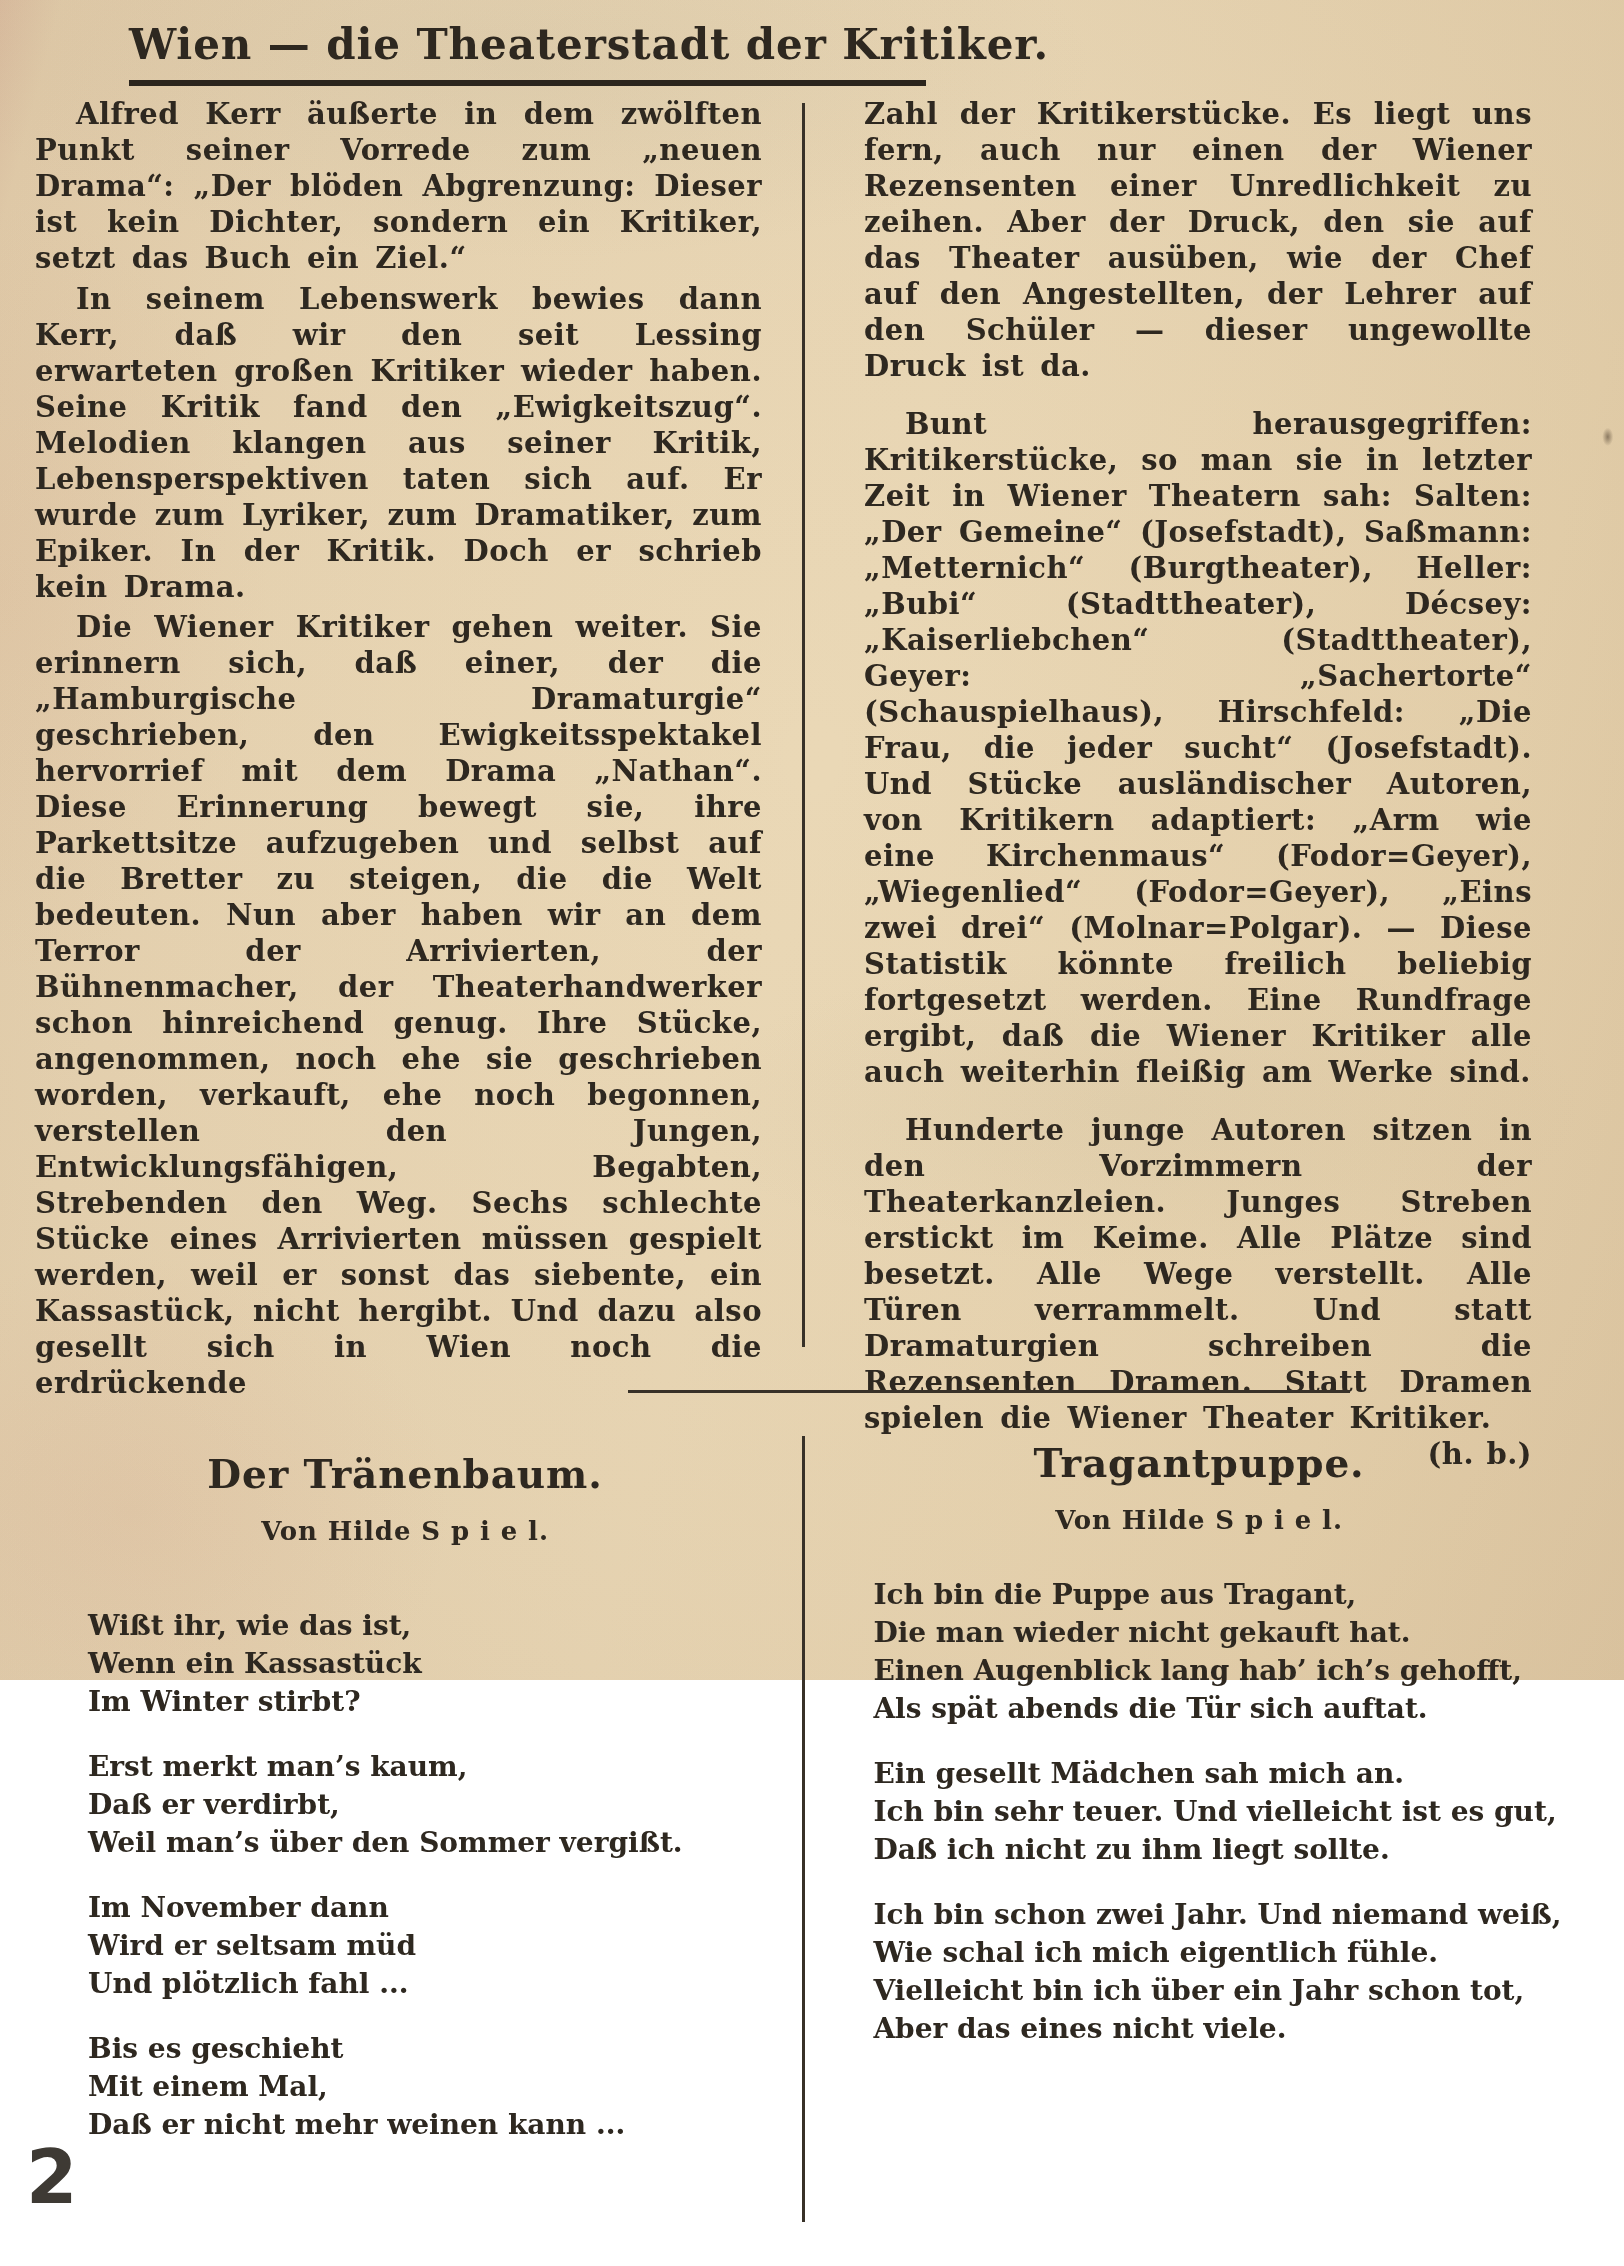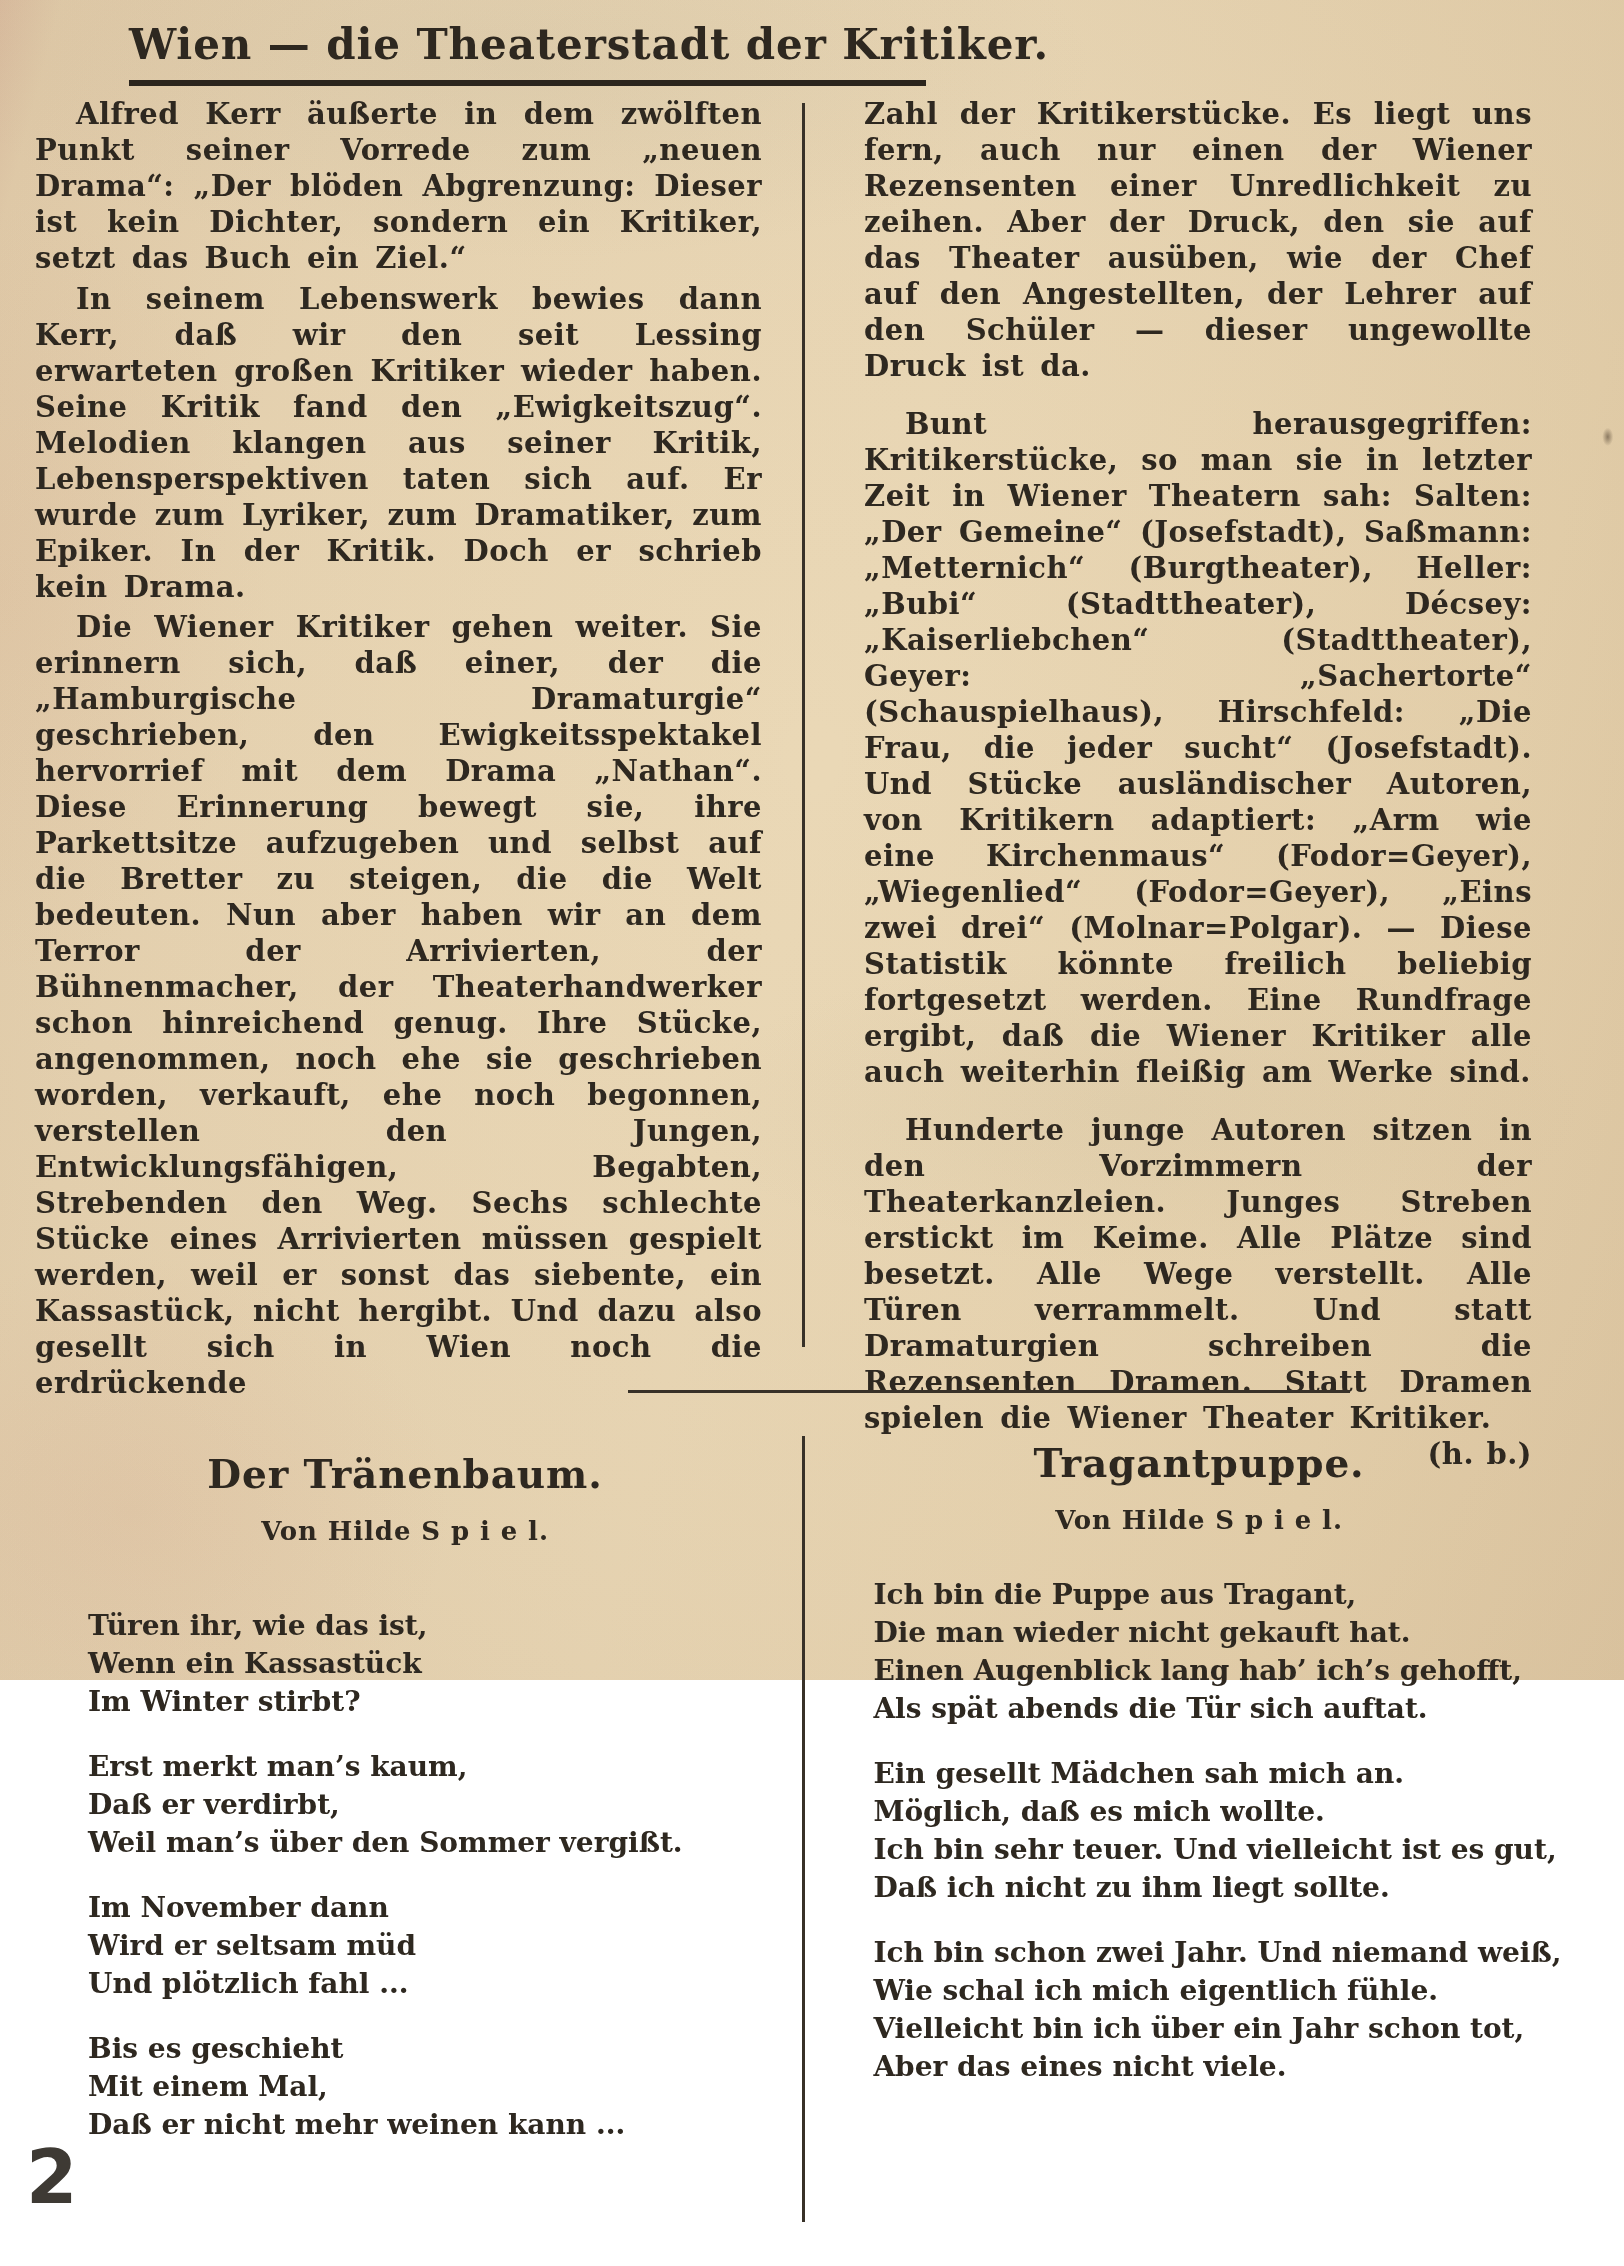--- a/index.html
+++ b/index.html
@@ -86,21 +86,21 @@
   </div>
 
   <div class="h-rule"></div>
   <div class="v-rule v-rule-poems"></div>
 
   <div class="poem poem-left fraktur">
     <div class="poem-title">Der Tränenbaum.</div>
     <div class="poem-byline">Von Hilde S p i e l.</div>
     <div class="poem-body">
       <div class="stanza">
-        <div class="pline">Türen ihr, wie das ist,</div>
+        <div class="pline">Wißt ihr, wie das ist,</div>
         <div class="pline">Wenn ein Kassastück</div>
         <div class="pline">Im Winter stirbt?</div>
       </div>
       <div class="stanza">
         <div class="pline">Erst merkt man’s kaum,</div>
         <div class="pline">Daß er verdirbt,</div>
         <div class="pline">Weil man’s über den Sommer vergißt.</div>
       </div>
       <div class="stanza">
         <div class="pline">Im November dann</div>
@@ -120,21 +120,20 @@
     <div class="poem-byline">Von Hilde S p i e l.</div>
     <div class="poem-body">
       <div class="stanza">
         <div class="pline">Ich bin die Puppe aus Tragant,</div>
         <div class="pline">Die man wieder nicht gekauft hat.</div>
         <div class="pline">Einen Augenblick lang hab’ ich’s gehofft,</div>
         <div class="pline">Als spät abends die Tür sich auftat.</div>
       </div>
       <div class="stanza">
         <div class="pline">Ein gesellt Mädchen sah mich an.</div>
-        <div class="pline">Möglich, daß es mich wollte.</div>
         <div class="pline">Ich bin sehr teuer. Und vielleicht ist es gut,</div>
         <div class="pline">Daß ich nicht zu ihm liegt sollte.</div>
       </div>
       <div class="stanza">
         <div class="pline">Ich bin schon zwei Jahr. Und niemand weiß,</div>
         <div class="pline">Wie schal ich mich eigentlich fühle.</div>
         <div class="pline">Vielleicht bin ich über ein Jahr schon tot,</div>
         <div class="pline">Aber das eines nicht viele.</div>
       </div>
     </div>

